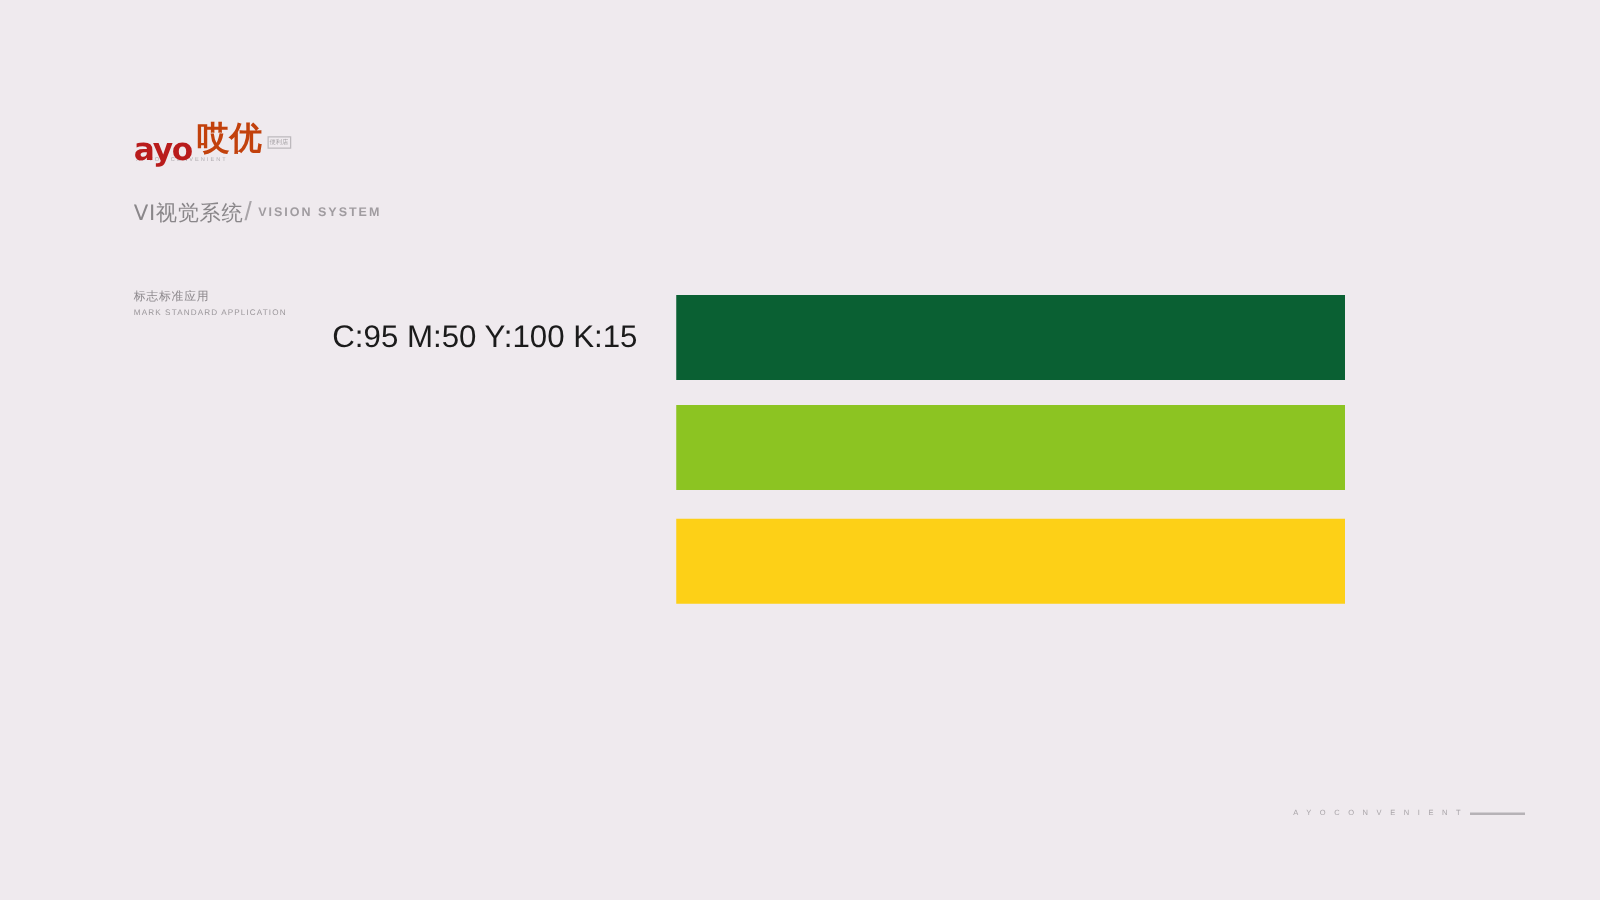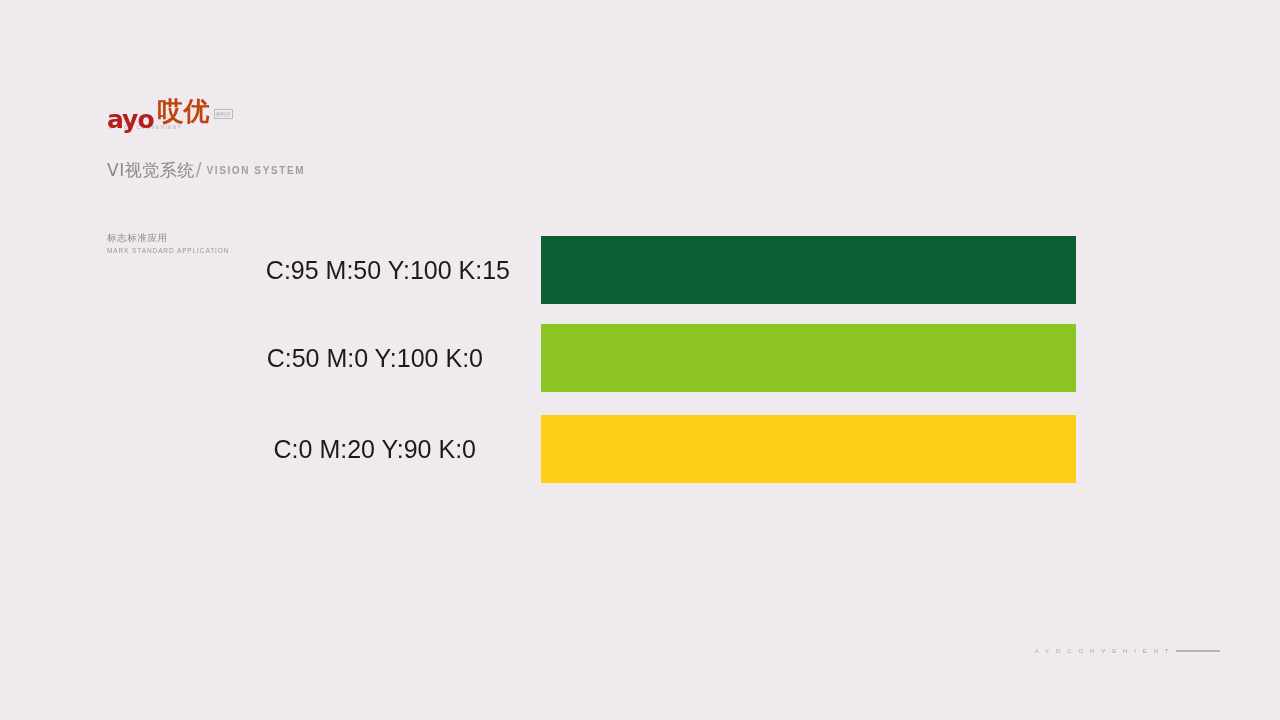--- a/index.html
+++ b/index.html
@@ -210,26 +210,24 @@
 </div>
 
 <div class="swatch-list">
 
   <div class="swatch-row row-1">
     <div class="cmyk-label">C:95 M:50 Y:100 K:15</div>
     <div class="swatch-chip" style="background: rgb(10, 96, 51);"></div>
   </div>
 
   <div class="swatch-row row-2">
-    <div class="cmyk-label">C:50 M:0 Y:100 K:0</div>
     <div class="swatch-chip" style="background: rgb(140, 196, 34);"></div>
   </div>
 
   <div class="swatch-row row-3">
-    <div class="cmyk-label">C:0 M:20 Y:90 K:0</div>
     <div class="swatch-chip" style="background: rgb(253, 208, 23);"></div>
   </div>
 
 </div>
 
 <div class="footer">
   <span class="footer-text">A Y O   C O N V E N I E N T</span>
   <span class="footer-rule"></span>
 </div>
 

